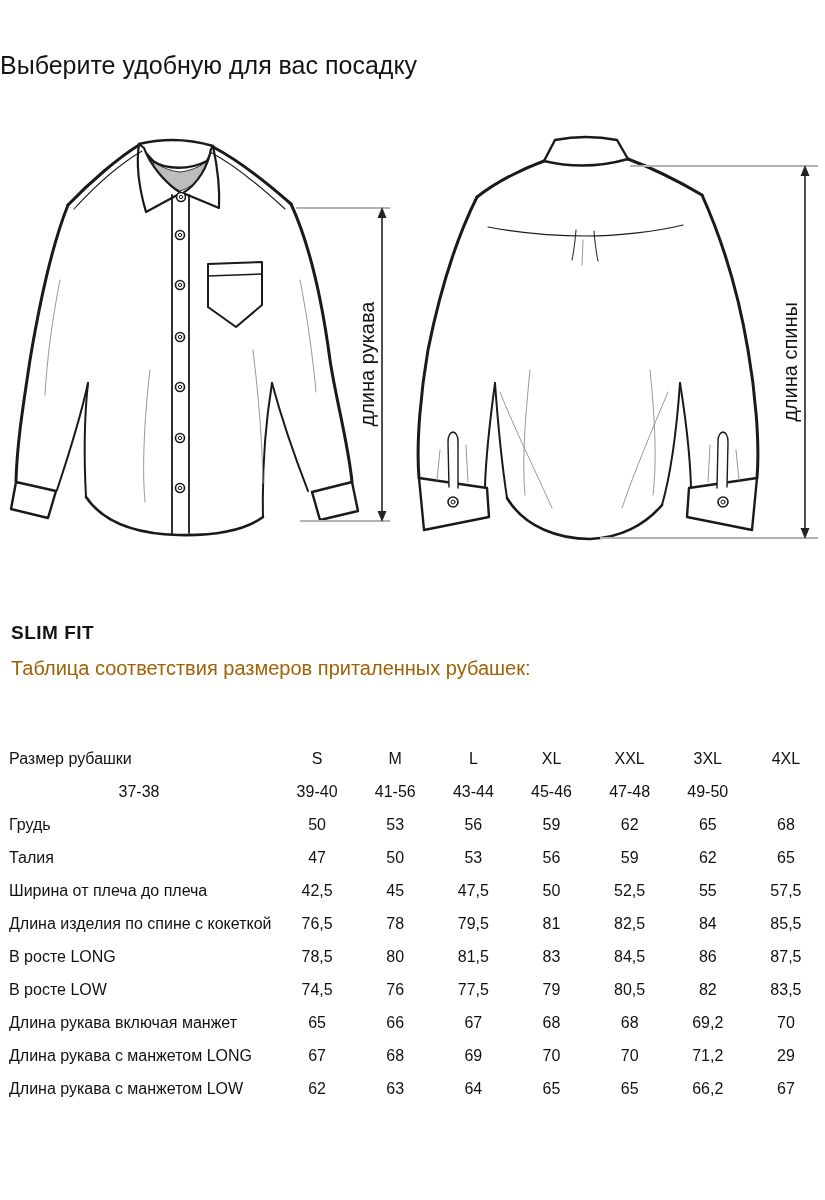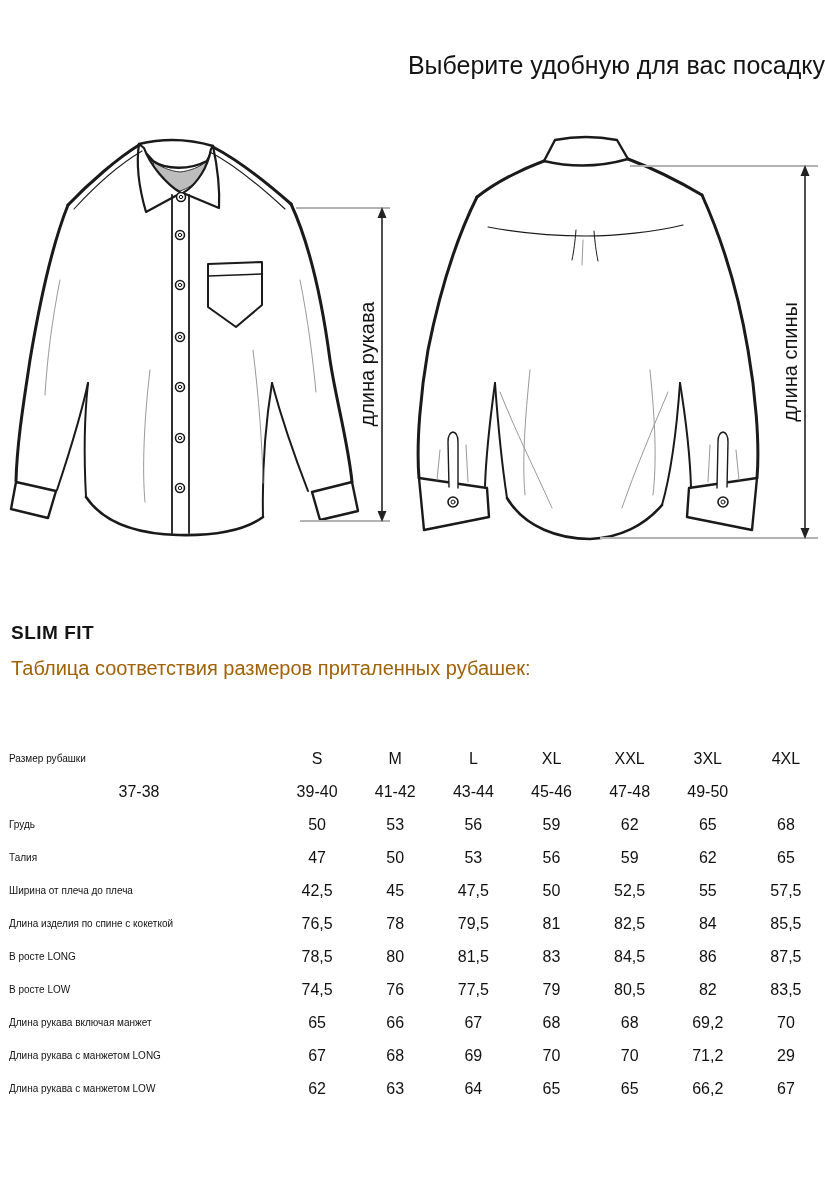--- a/index.html
+++ b/index.html
@@ -1,34 +1,34 @@
 <!DOCTYPE html>
 <html><head>
 <meta charset="utf-8">
 <style>
   html,body{margin:0;padding:0;background:#fff;}
   #page{
     position:relative;width:825px;height:1200px;background:#fff;
     font-family:"Liberation Sans",sans-serif;color:#111;overflow:hidden;
   }
   .page-title{
-    position:absolute;top:50px;left:0;width:825px;text-align:right;
+    position:absolute;top:50px;left:0;width:825px;text-align:left;
     font-size:25px;line-height:30px;color:#141414;
   }
   #shirt-svg{position:absolute;top:120px;left:0;}
   .section-heading{
     position:absolute;top:622px;left:11px;font-size:19px;line-height:22px;
     font-weight:bold;letter-spacing:0.5px;color:#141414;
   }
   .section-subtitle{
     position:absolute;top:657px;left:11px;font-size:20px;line-height:23px;color:#a16207;
   }
   .size-table{position:absolute;top:742px;left:0;width:825px;}
   .trow{display:grid;grid-template-columns:278px repeat(7,1fr);height:33px;align-items:center;}
-  .tlabel{padding-left:9px;font-size:10px;white-space:nowrap;}
+  .tlabel{padding-left:9px;font-size:16px;white-space:nowrap;}
   .tcell{text-align:center;font-size:16px;}
   svg text{font-family:"Liberation Sans",sans-serif;}
 </style>
 </head>
 <body>
 
 <div id="page">
 
   <div class="page-title">Выберите удобную для вас посадку</div>
 
@@ -171,21 +171,21 @@
         <div class="tcell">M</div>
         <div class="tcell">L</div>
         <div class="tcell">XL</div>
         <div class="tcell">XXL</div>
         <div class="tcell">3XL</div>
         <div class="tcell">4XL</div>
       </div>
       <div class="trow">
         <div class="tcell">37-38</div>
         <div class="tcell">39-40</div>
-        <div class="tcell">41-42</div>
+        <div class="tcell">41-56</div>
         <div class="tcell">43-44</div>
         <div class="tcell">45-46</div>
         <div class="tcell">47-48</div>
         <div class="tcell">49-50</div>
       </div>
       <div class="trow">
         <div class="tlabel">Грудь</div>
         <div class="tcell">50</div>
         <div class="tcell">53</div>
         <div class="tcell">56</div>

